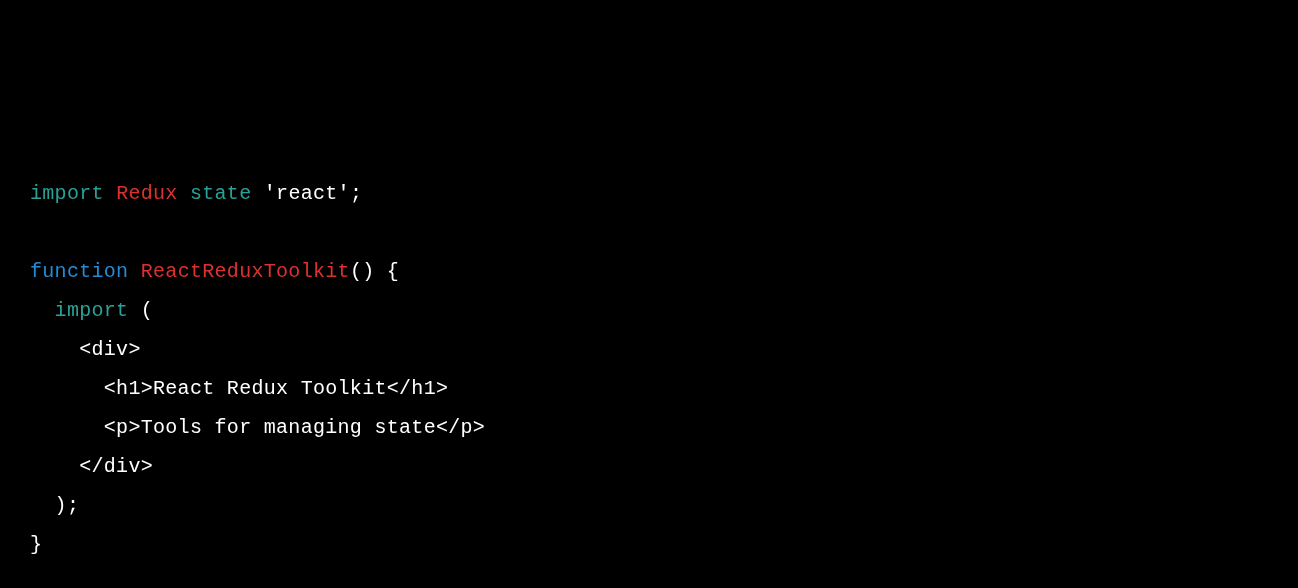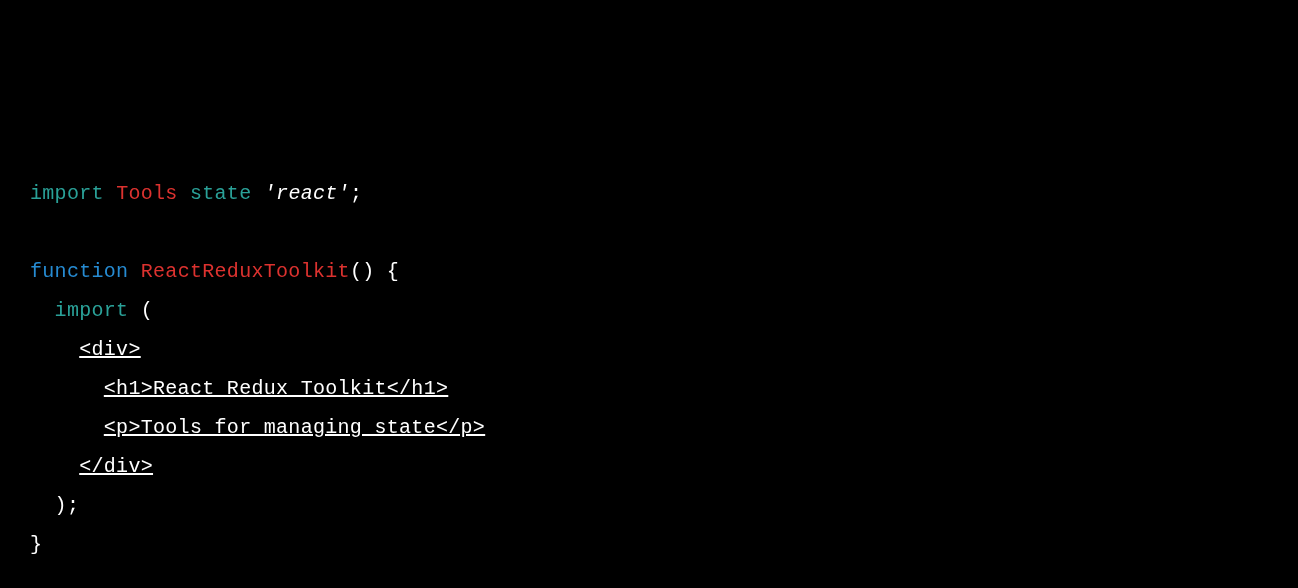--- a/index.html
+++ b/index.html
@@ -15,30 +15,30 @@
       line-height: 1.95;
       padding: 18px 30px;
       width: 1298px;
       height: 588px;
       white-space: pre;
       letter-spacing: 0.3px;
     }
     .kw-teal { color: #2aa198; text-align: center; }
     .kw-red { color: #dc322f; }
     .kw-blue { color: #268bd2; }
-    .string { color: #ffffff; font-style: italic; }
+    .string { color: #ffffff; }
     .plain { color: #ffffff; }
-    .tag { color: #ffffff; text-decoration: underline; }
+    .tag { color: #ffffff; }
   </style>
 </head>
 <body>
 
 
 
-<div><span><span class="kw-teal">import</span> <span class="kw-red">Tools</span> <span class="kw-teal">state</span> <span class="string">'react'</span><span class="plain">;</span></span>
+<div><span><span class="kw-teal">import</span> <span class="kw-red">Redux</span> <span class="kw-teal">state</span> <span class="string">'react'</span><span class="plain">;</span></span>
 
 <span><span class="kw-blue">function</span> <span class="kw-red">ReactReduxToolkit</span><span class="plain">()</span><span class="plain"> {</span></span>
 <span>  <span class="kw-teal">import</span><span class="plain"> (</span></span>
 <span>    <span class="tag">&lt;div&gt;</span></span>
 <span>      <span class="tag">&lt;h1&gt;React Redux Toolkit&lt;/h1&gt;</span></span>
 <span>      <span class="tag">&lt;p&gt;Tools for managing state&lt;/p&gt;</span></span>
 <span>    <span class="tag">&lt;/div&gt;</span></span>
 <span>  <span class="plain">);</span></span>
 <span><span class="plain">}</span></span>
 

